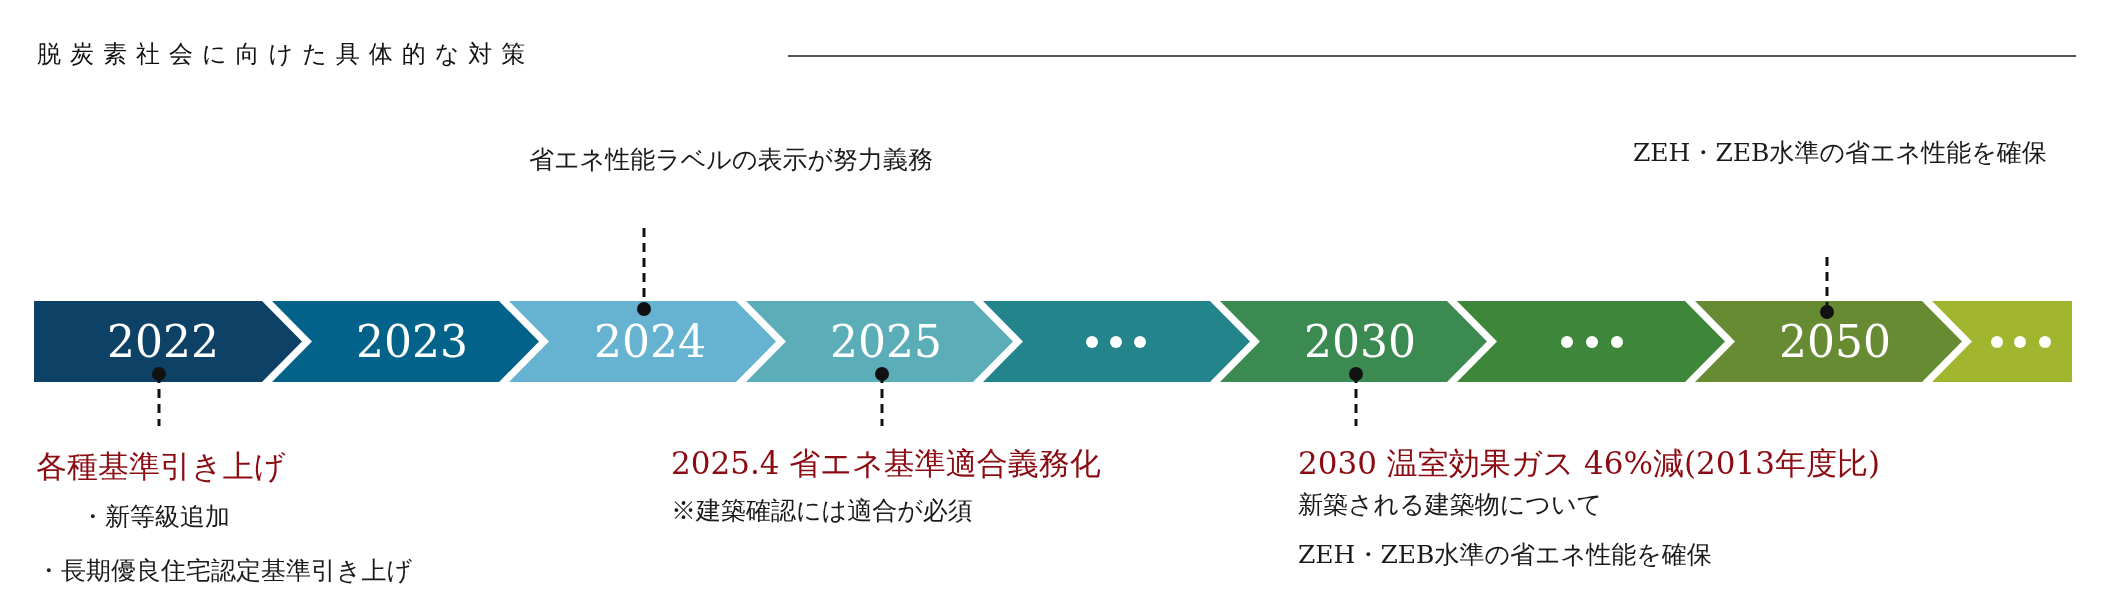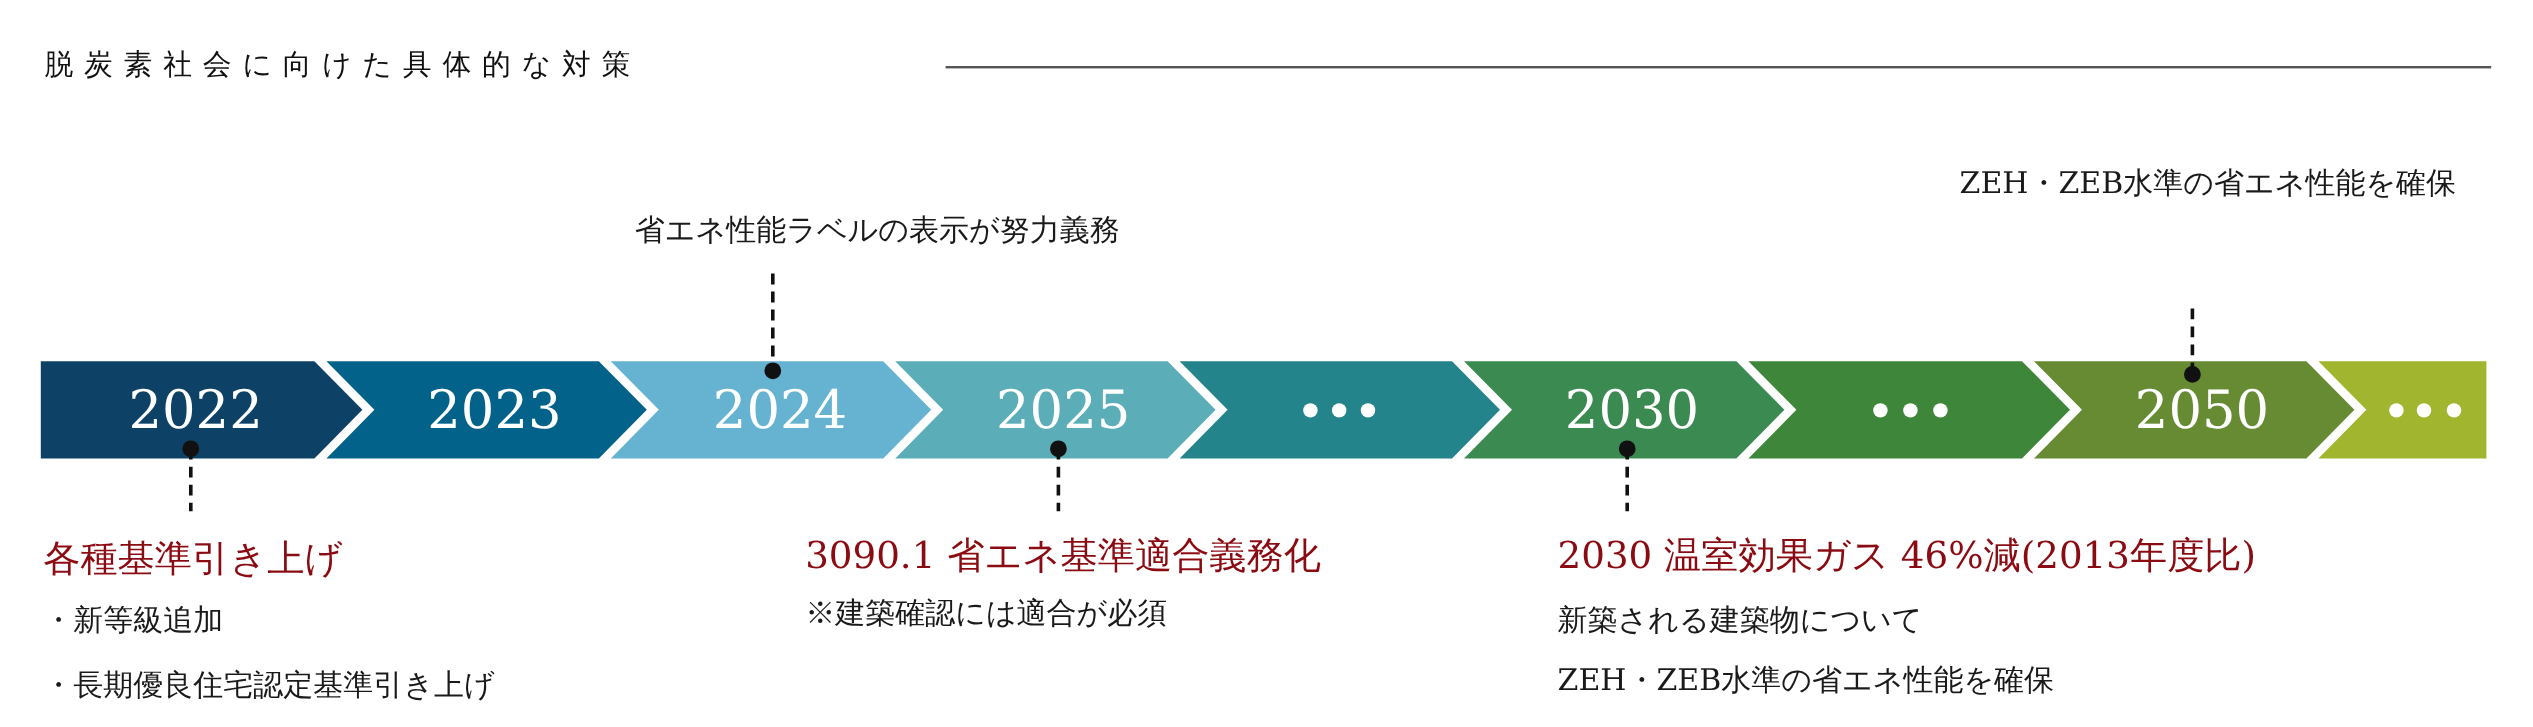--- a/index.html
+++ b/index.html
@@ -96,35 +96,35 @@
   <g fill="#111">
     <circle cx="159" cy="374" r="7"></circle>
     <circle cx="644" cy="309" r="7"></circle>
     <circle cx="882" cy="374" r="7"></circle>
     <circle cx="1356" cy="374" r="7"></circle>
     <circle cx="1827" cy="312" r="7"></circle>
   </g>
 </svg>
 
 <div class="anno" style="left:529px; top:142px;">
-  <div class="sub" style="margin-top:32px;text-align:center;">省エネ性能ラベルの表示が努力義務</div>
+  <div class="sub" style="margin-top:0;text-align:center;">省エネ性能ラベルの表示が努力義務</div>
 </div>
 
 <div class="anno" style="left:1633px; top:135px;">
   <div class="sub">ZEH・ZEB水準の省エネ性能を確保</div>
 </div>
 
 <div class="anno" style="left:36px; top:446px;">
   <div class="head">各種基準引き上げ</div>
-  <div class="sub wide" style="margin-top:4px;">・新等級追加</div>
+  <div class="sub wide" style="margin-top:4px;margin-left:44px;">・新等級追加</div>
   <div class="sub wide">・長期優良住宅認定基準引き上げ</div>
 </div>
 
 <div class="anno" style="left:671px; top:443px;">
-  <div class="head">3090.1 省エネ基準適合義務化</div>
+  <div class="head">2025.4 省エネ基準適合義務化</div>
   <div class="sub" style="margin-top:10px;">※建築確認には適合が必須</div>
 </div>
 
 <div class="anno" style="left:1298px; top:443px;">
   <div class="head">2030 温室効果ガス 46%減(2013年度比)</div>
-  <div class="sub" style="margin-top:16px;">新築される建築物について</div>
+  <div class="sub" style="margin-top:4px;">新築される建築物について</div>
   <div class="sub" style="margin-top:14px;">ZEH・ZEB水準の省エネ性能を確保</div>
 </div>
 
 </body></html>

